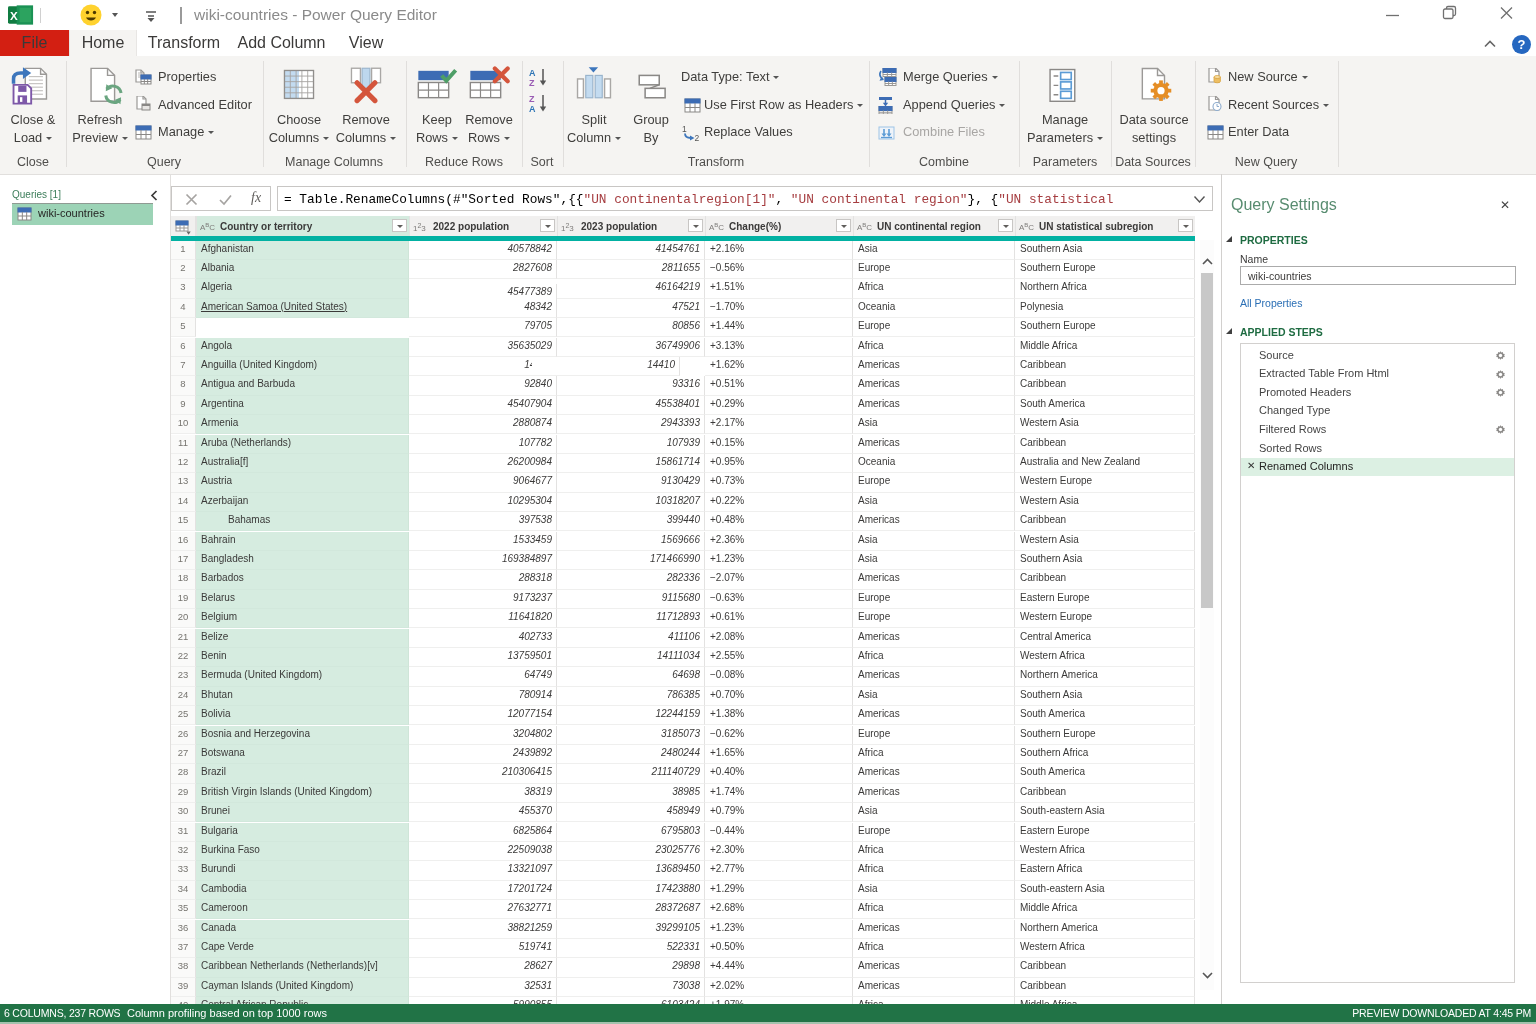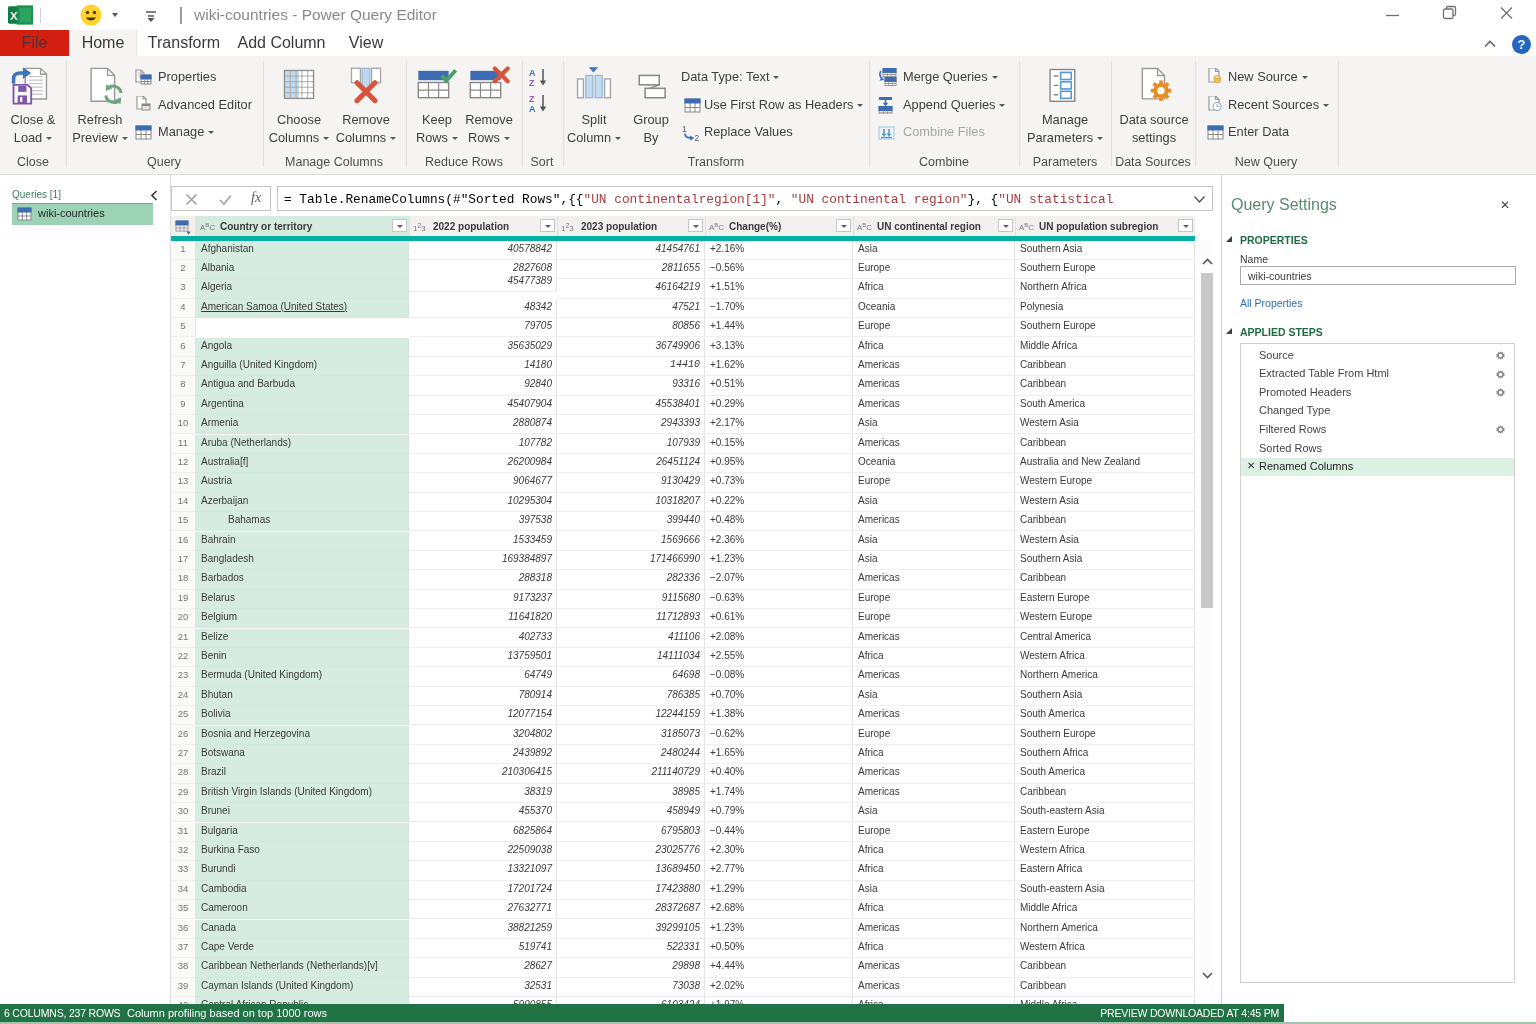--- a/index.html
+++ b/index.html
@@ -47,21 +47,21 @@
 .tri{position:absolute;width:0;height:0;border-left:6px solid transparent;border-bottom:6px solid #404040;}
 #qs-name{left:1240px;top:253px;font-size:10.5px;color:#3b3a39;}
 #qs-input{left:1240px;top:266px;width:276px;height:19px;border:1px solid #ababab;box-sizing:border-box;background:#fff;}
 #qs-input-text{left:1248px;top:270px;font-size:10.5px;color:#3b3a39;}
 #qs-allprops{left:1240px;top:297px;font-size:10.5px;color:#2b6fb5;}
 #steps-box{left:1240px;top:343px;width:275px;height:640px;border:1px solid #d2d0ce;box-sizing:border-box;background:#fff;}
 .step{position:absolute;left:1241px;width:273px;height:18.6px;font-size:11px;color:#444;}
 .step .t{position:absolute;left:18px;top:2.5px;}
 .step.sel{background:#dcf0e3;color:#252423;}
 .step .x{position:absolute;left:6px;top:2.5px;color:#333;font-size:10px;}
-#statusbar{left:0;top:1004px;width:1284px;height:20px;background:#217346;color:#fff;font-size:11px;}
+#statusbar{left:0;top:1004px;width:1536px;height:20px;background:#217346;color:#fff;font-size:11px;}
 #statusbar .small{font-size:10.5px;letter-spacing:-0.2px;}
 #statusbar .sb{position:absolute;top:0;height:19px;line-height:19px;}
 #sb-strip{left:0;top:1021.5px;width:1536px;height:2.5px;background:#a3c3ae;}
 </style></head>
 <body>
 <div class="abs" id="titlebar"></div>
 <div class="abs" style="left:40px;top:8px;width:1px;height:15px;background:#d0d0d0;"></div>
 <div class="abs" style="left:112px;top:13px;width:0;height:0;border-left:3.5px solid transparent;border-right:3.5px solid transparent;border-top:4px solid #555;"></div>
 <svg class="abs" style="left:144px;top:9px;" width="16" height="14" viewBox="0 0 16 14">
     <path d="M2,3 h10 M4,7 h6" stroke="#555" stroke-width="1.4"></path>
@@ -179,39 +179,39 @@
 <div class="hdrcell" style="left:705px;width:148px;"></div>
 <div class="typeglyph" style="left:709px;top:222px;">A<span style="font-size:6px;vertical-align:2.5px;">B</span>C</div>
 <div class="hdr-label" style="left:729px;">Change(%)</div>
 <div class="filterbtn" style="left:836px;"></div>
 <div class="hdrcell" style="left:853px;width:162px;"></div>
 <div class="typeglyph" style="left:857px;top:222px;">A<span style="font-size:6px;vertical-align:2.5px;">B</span>C</div>
 <div class="hdr-label" style="left:877px;">UN continental region</div>
 <div class="filterbtn" style="left:998px;"></div>
 <div class="hdrcell" style="left:1015px;width:180px;"></div>
 <div class="typeglyph" style="left:1019px;top:222px;">A<span style="font-size:6px;vertical-align:2.5px;">B</span>C</div>
-<div class="hdr-label" style="left:1039px;">UN population subregion</div>
+<div class="hdr-label" style="left:1039px;">UN statistical subregion</div>
 <div class="filterbtn" style="left:1178px;"></div>
 <div class="rn" style="left:171px;top:240.5px;width:25px;height:19.4px;line-height:16.2px;">1</div>
 <div class="cell green" style="left:196px;top:240.5px;width:213px;height:19.4px;line-height:16.2px;">Afghanistan</div>
 <div class="cell num" style="left:409px;top:240.5px;width:148px;height:19.4px;line-height:16.2px;">40578842</div>
 <div class="cell num" style="left:557px;top:240.5px;width:148px;height:19.4px;line-height:16.2px;">41454761</div>
 <div class="cell" style="left:705px;top:240.5px;width:148px;height:19.4px;line-height:16.2px;">+2.16%</div>
 <div class="cell" style="left:853px;top:240.5px;width:162px;height:19.4px;line-height:16.2px;">Asia</div>
 <div class="cell" style="left:1015px;top:240.5px;width:180px;height:19.4px;line-height:16.2px;">Southern Asia</div>
 <div class="rn" style="left:171px;top:259.9px;width:25px;height:19.4px;line-height:16.2px;">2</div>
 <div class="cell green" style="left:196px;top:259.9px;width:213px;height:19.4px;line-height:16.2px;">Albania</div>
 <div class="cell num" style="left:409px;top:259.9px;width:148px;height:19.4px;line-height:16.2px;">2827608</div>
 <div class="cell num" style="left:557px;top:259.9px;width:148px;height:19.4px;line-height:16.2px;">2811655</div>
 <div class="cell" style="left:705px;top:259.9px;width:148px;height:19.4px;line-height:16.2px;">−0.56%</div>
 <div class="cell" style="left:853px;top:259.9px;width:162px;height:19.4px;line-height:16.2px;">Europe</div>
 <div class="cell" style="left:1015px;top:259.9px;width:180px;height:19.4px;line-height:16.2px;">Southern Europe</div>
 <div class="rn" style="left:171px;top:279.3px;width:25px;height:19.4px;line-height:16.2px;">3</div>
 <div class="cell green" style="left:196px;top:279.3px;width:213px;height:19.4px;line-height:16.2px;">Algeria</div>
-<div class="cell num" style="left:409px;top:273px;width:148px;height:19.4px;line-height:16.2px;">45477389</div>
+<div class="cell num" style="left:409px;top:284px;width:148px;height:19.4px;line-height:16.2px;">45477389</div>
 <div class="cell num" style="left:557px;top:279.3px;width:148px;height:19.4px;line-height:16.2px;">46164219</div>
 <div class="cell" style="left:705px;top:279.3px;width:148px;height:19.4px;line-height:16.2px;">+1.51%</div>
 <div class="cell" style="left:853px;top:279.3px;width:162px;height:19.4px;line-height:16.2px;">Africa</div>
 <div class="cell" style="left:1015px;top:279.3px;width:180px;height:19.4px;line-height:16.2px;">Northern Africa</div>
 <div class="rn" style="left:171px;top:298.7px;width:25px;height:19.4px;line-height:16.2px;">4</div>
 <div class="cell green" style="left:196px;top:298.7px;width:213px;height:19.4px;line-height:16.2px;text-decoration:underline;">American Samoa (United States)</div>
 <div class="cell num" style="left:409px;top:298.7px;width:148px;height:19.4px;line-height:16.2px;">48342</div>
 <div class="cell num" style="left:557px;top:298.7px;width:148px;height:19.4px;line-height:16.2px;">47521</div>
 <div class="cell" style="left:705px;top:298.7px;width:148px;height:19.4px;line-height:16.2px;">−1.70%</div>
 <div class="cell" style="left:853px;top:298.7px;width:162px;height:19.4px;line-height:16.2px;">Oceania</div>
@@ -226,21 +226,21 @@
 <div class="rn" style="left:171px;top:337.5px;width:25px;height:19.4px;line-height:16.2px;">6</div>
 <div class="cell green" style="left:196px;top:337.5px;width:213px;height:19.4px;line-height:16.2px;">Angola</div>
 <div class="cell num" style="left:409px;top:337.5px;width:148px;height:19.4px;line-height:16.2px;">35635029</div>
 <div class="cell num" style="left:557px;top:337.5px;width:148px;height:19.4px;line-height:16.2px;">36749906</div>
 <div class="cell" style="left:705px;top:337.5px;width:148px;height:19.4px;line-height:16.2px;">+3.13%</div>
 <div class="cell" style="left:853px;top:337.5px;width:162px;height:19.4px;line-height:16.2px;">Africa</div>
 <div class="cell" style="left:1015px;top:337.5px;width:180px;height:19.4px;line-height:16.2px;">Middle Africa</div>
 <div class="rn" style="left:171px;top:356.9px;width:25px;height:19.4px;line-height:16.2px;">7</div>
 <div class="cell green" style="left:196px;top:356.9px;width:213px;height:19.4px;line-height:16.2px;">Anguilla (United Kingdom)</div>
 <div class="cell num" style="left:409px;top:356.9px;width:148px;height:19.4px;line-height:16.2px;">14180</div>
-<div class="cell num" style="left:557px;top:356.9px;width:148px;height:19.4px;line-height:16.2px;font-family:Liberation Mono, monospace;">14410</div>
+<div class="cell num" style="left:532px;top:356.9px;width:148px;height:19.4px;line-height:16.2px;">14410</div>
 <div class="cell" style="left:705px;top:356.9px;width:148px;height:19.4px;line-height:16.2px;">+1.62%</div>
 <div class="cell" style="left:853px;top:356.9px;width:162px;height:19.4px;line-height:16.2px;">Americas</div>
 <div class="cell" style="left:1015px;top:356.9px;width:180px;height:19.4px;line-height:16.2px;">Caribbean</div>
 <div class="rn" style="left:171px;top:376.3px;width:25px;height:19.4px;line-height:16.2px;">8</div>
 <div class="cell green" style="left:196px;top:376.3px;width:213px;height:19.4px;line-height:16.2px;">Antigua and Barbuda</div>
 <div class="cell num" style="left:409px;top:376.3px;width:148px;height:19.4px;line-height:16.2px;">92840</div>
 <div class="cell num" style="left:557px;top:376.3px;width:148px;height:19.4px;line-height:16.2px;">93316</div>
 <div class="cell" style="left:705px;top:376.3px;width:148px;height:19.4px;line-height:16.2px;">+0.51%</div>
 <div class="cell" style="left:853px;top:376.3px;width:162px;height:19.4px;line-height:16.2px;">Americas</div>
 <div class="cell" style="left:1015px;top:376.3px;width:180px;height:19.4px;line-height:16.2px;">Caribbean</div>
@@ -261,21 +261,21 @@
 <div class="rn" style="left:171px;top:434.5px;width:25px;height:19.4px;line-height:16.2px;">11</div>
 <div class="cell green" style="left:196px;top:434.5px;width:213px;height:19.4px;line-height:16.2px;">Aruba (Netherlands)</div>
 <div class="cell num" style="left:409px;top:434.5px;width:148px;height:19.4px;line-height:16.2px;">107782</div>
 <div class="cell num" style="left:557px;top:434.5px;width:148px;height:19.4px;line-height:16.2px;">107939</div>
 <div class="cell" style="left:705px;top:434.5px;width:148px;height:19.4px;line-height:16.2px;">+0.15%</div>
 <div class="cell" style="left:853px;top:434.5px;width:162px;height:19.4px;line-height:16.2px;">Americas</div>
 <div class="cell" style="left:1015px;top:434.5px;width:180px;height:19.4px;line-height:16.2px;">Caribbean</div>
 <div class="rn" style="left:171px;top:453.9px;width:25px;height:19.4px;line-height:16.2px;">12</div>
 <div class="cell green" style="left:196px;top:453.9px;width:213px;height:19.4px;line-height:16.2px;">Australia[f]</div>
 <div class="cell num" style="left:409px;top:453.9px;width:148px;height:19.4px;line-height:16.2px;">26200984</div>
-<div class="cell num" style="left:557px;top:453.9px;width:148px;height:19.4px;line-height:16.2px;">26451124</div>
+<div class="cell num" style="left:557px;top:453.9px;width:148px;height:19.4px;line-height:16.2px;">15861714</div>
 <div class="cell" style="left:705px;top:453.9px;width:148px;height:19.4px;line-height:16.2px;">+0.95%</div>
 <div class="cell" style="left:853px;top:453.9px;width:162px;height:19.4px;line-height:16.2px;">Oceania</div>
 <div class="cell" style="left:1015px;top:453.9px;width:180px;height:19.4px;line-height:16.2px;">Australia and New Zealand</div>
 <div class="rn" style="left:171px;top:473.3px;width:25px;height:19.4px;line-height:16.2px;">13</div>
 <div class="cell green" style="left:196px;top:473.3px;width:213px;height:19.4px;line-height:16.2px;">Austria</div>
 <div class="cell num" style="left:409px;top:473.3px;width:148px;height:19.4px;line-height:16.2px;">9064677</div>
 <div class="cell num" style="left:557px;top:473.3px;width:148px;height:19.4px;line-height:16.2px;">9130429</div>
 <div class="cell" style="left:705px;top:473.3px;width:148px;height:19.4px;line-height:16.2px;">+0.73%</div>
 <div class="cell" style="left:853px;top:473.3px;width:162px;height:19.4px;line-height:16.2px;">Europe</div>
 <div class="cell" style="left:1015px;top:473.3px;width:180px;height:19.4px;line-height:16.2px;">Western Europe</div>

